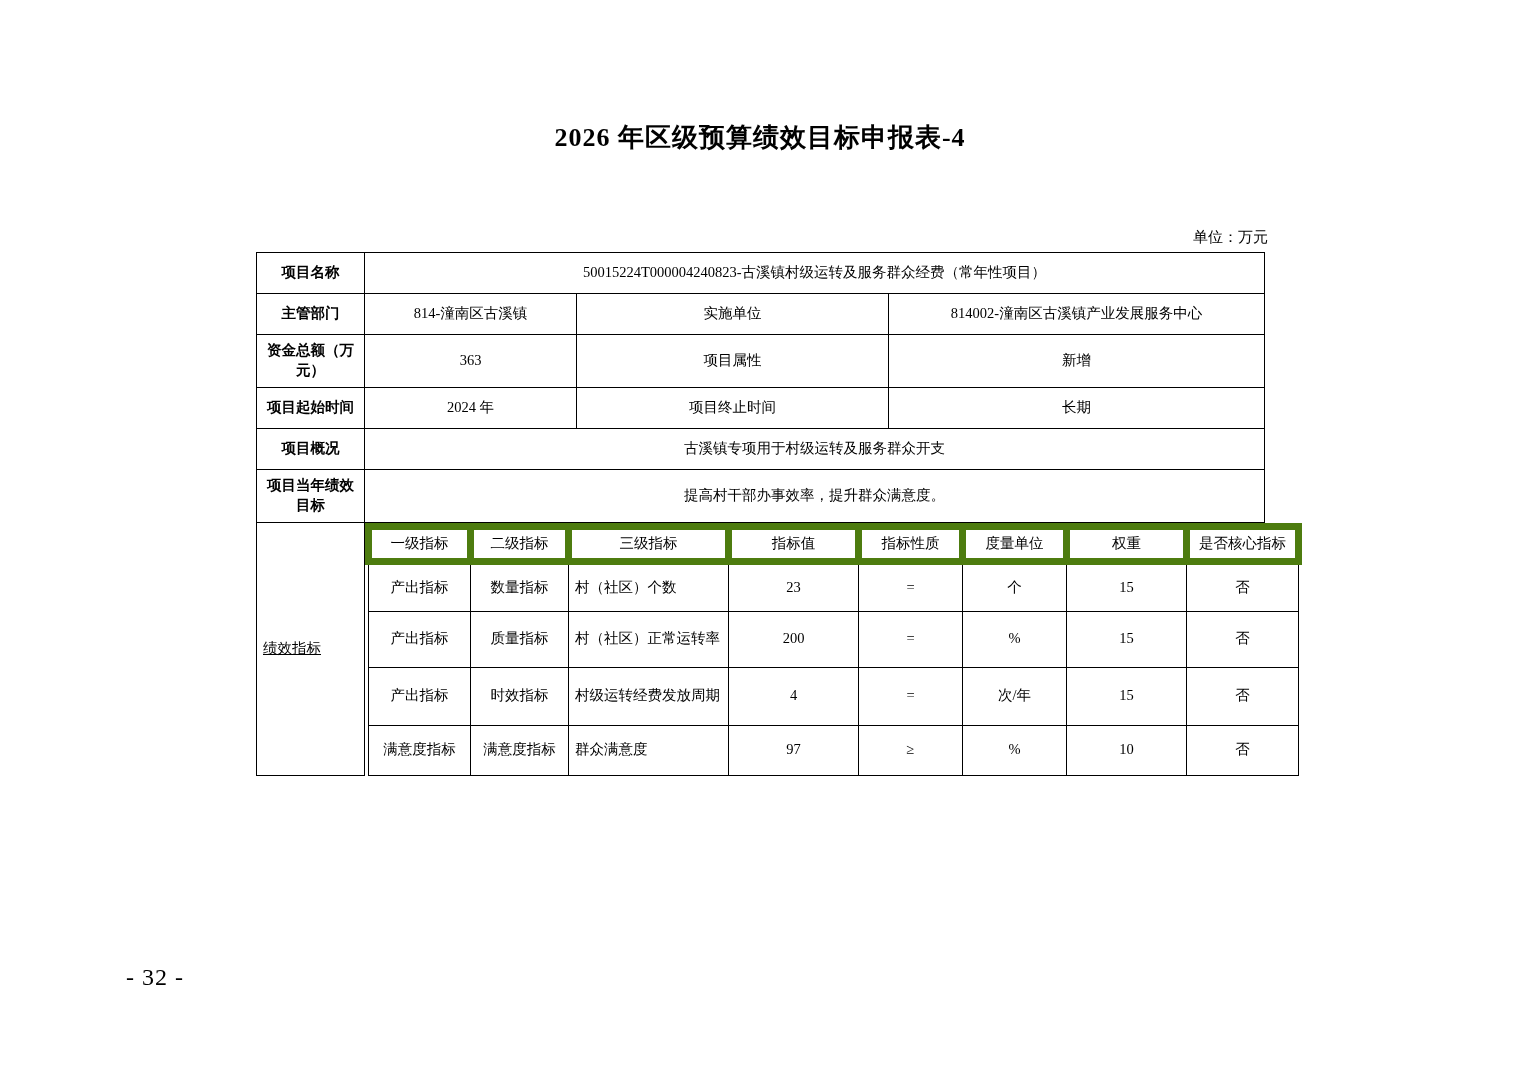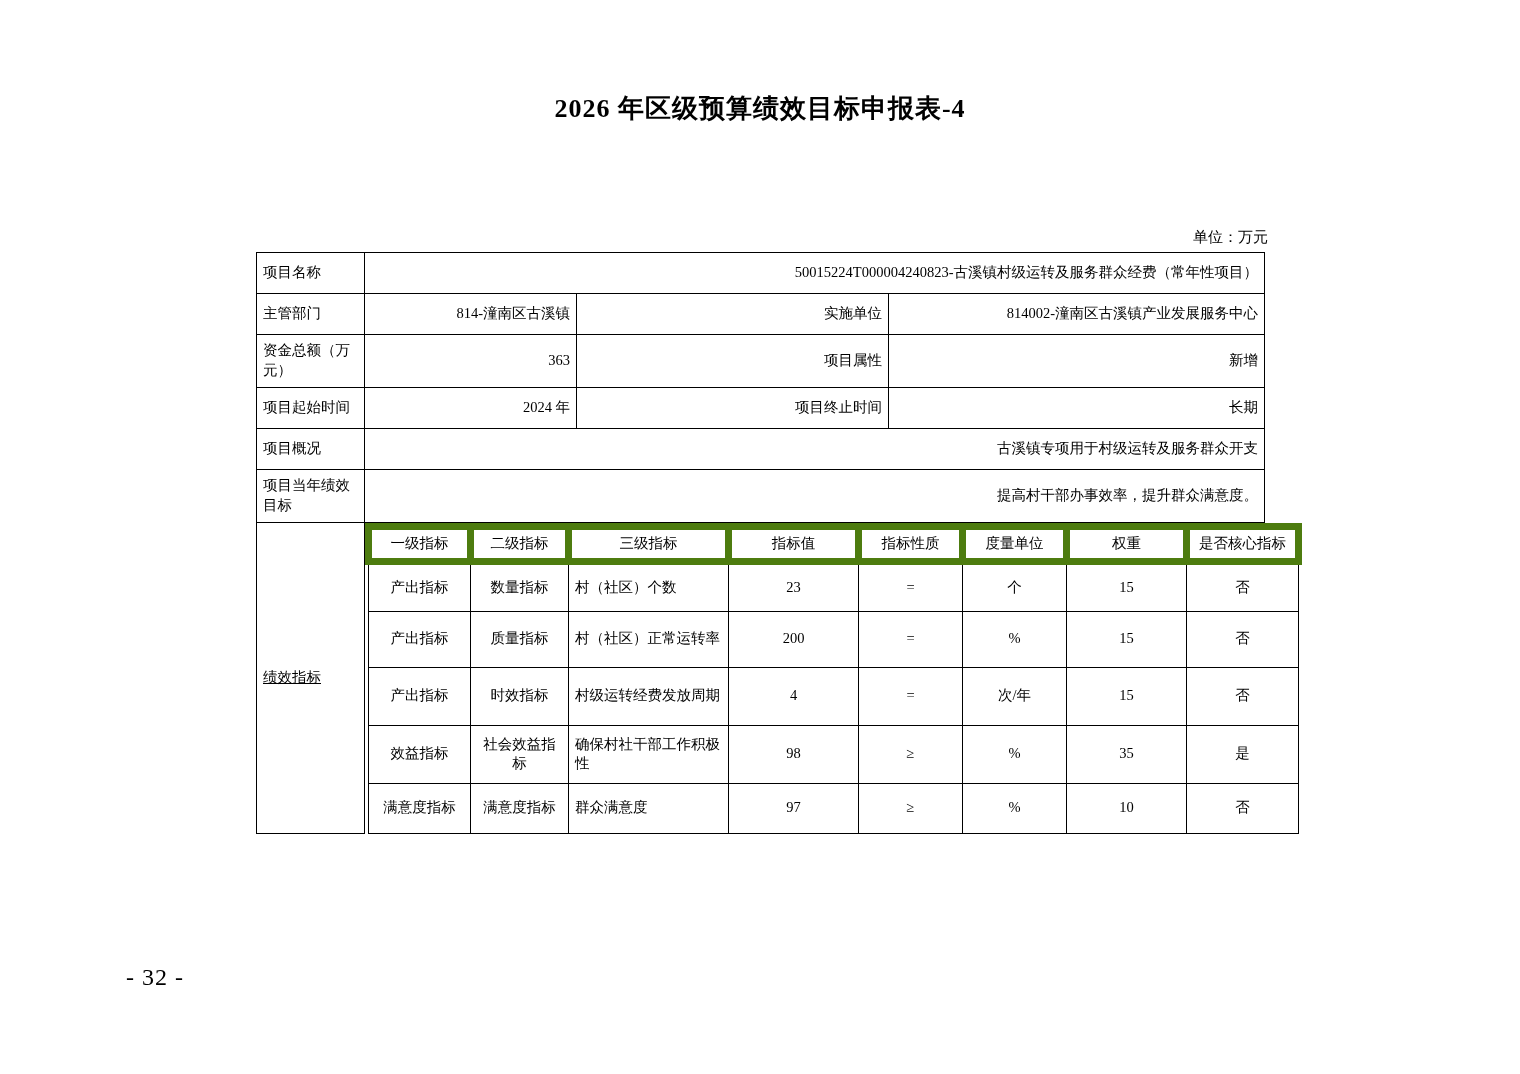--- a/index.html
+++ b/index.html
@@ -19,21 +19,21 @@
     position: relative;
     width: 1520px;
     height: 1074px;
     box-sizing: border-box;
   }
   .doc-title {
     text-align: center;
     font-size: 26px;
     font-weight: bold;
     margin: 0;
-    padding-top: 91px;
+    padding-top: 120px;
     letter-spacing: 1px;
   }
   .unit-line {
     position: absolute;
     top: 228px;
     right: 252px;
     font-size: 15px;
     text-align: right;
   }
   table.main {
@@ -45,28 +45,30 @@
     table-layout: fixed;
   }
   table.main td {
     border: 1px solid #000000;
     font-size: 14.5px;
     padding: 5px 6px;
     vertical-align: middle;
     line-height: 1.35;
   }
   .c-label {
+    text-align: center;
     width: 108px;
+    font-weight: bold;
   }
   .c-center {
-    text-align: right;
+    text-align: center;
     margin-left: 6px;
   }
   .c-left {
-    text-align: right;
+    text-align: center;
   }
   .h-row td {
     height: 30px;
   }
   .tall td {
     height: 42px;
   }
   .vert-label {
     vertical-align: middle;
     width: 108px;
@@ -194,30 +196,20 @@
               <tr style="height:58px">
                 <td>产出指标</td>
                 <td>时效指标</td>
                 <td class="lvl3">村级运转经费发放周期</td>
                 <td>4</td>
                 <td>=</td>
                 <td>次/年</td>
                 <td>15</td>
                 <td>否</td>
               </tr>
-              <tr style="height:58px">
-                <td>效益指标</td>
-                <td>社会效益指标</td>
-                <td class="lvl3">确保村社干部工作积极性</td>
-                <td>98</td>
-                <td>≥</td>
-                <td>%</td>
-                <td>35</td>
-                <td>是</td>
-              </tr>
               <tr style="height:50px">
                 <td>满意度指标</td>
                 <td>满意度指标</td>
                 <td class="lvl3">群众满意度</td>
                 <td>97</td>
                 <td>≥</td>
                 <td>%</td>
                 <td>10</td>
                 <td>否</td>
               </tr>

